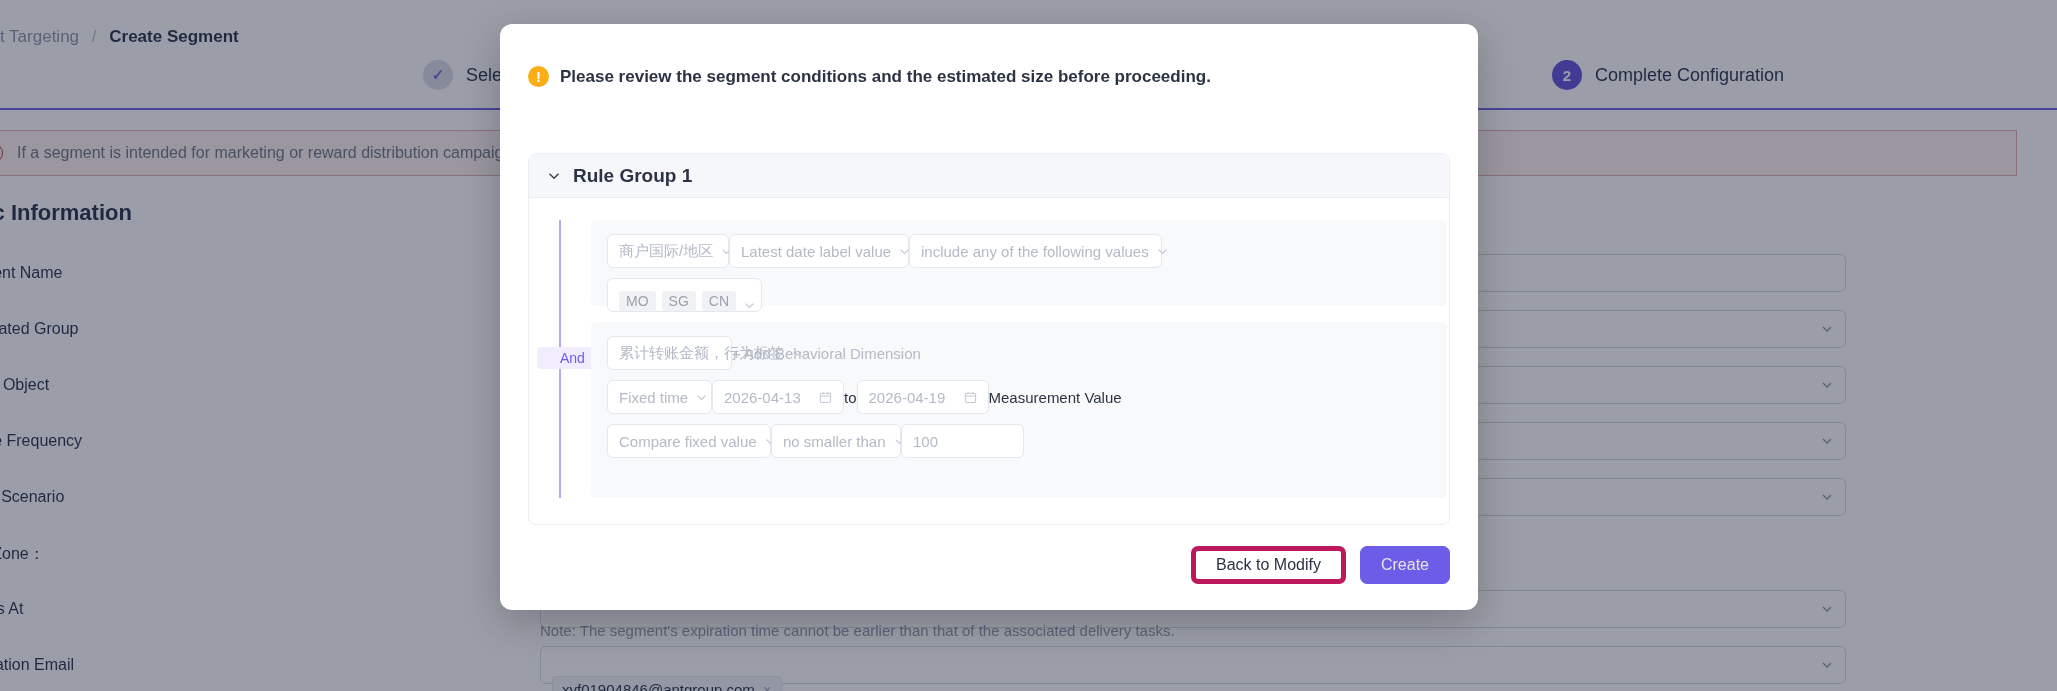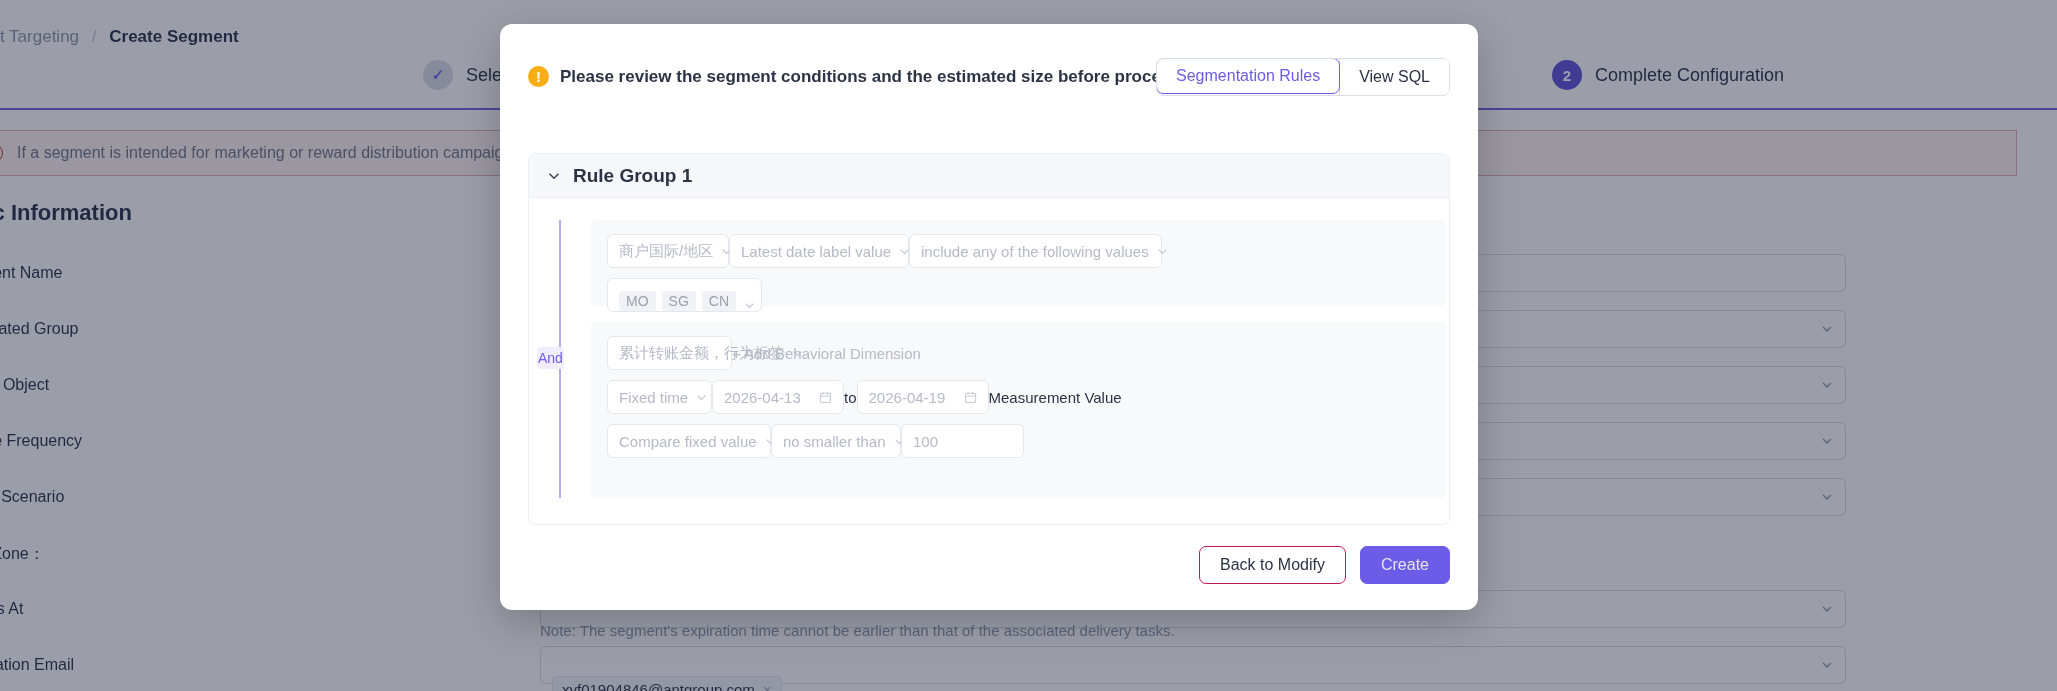--- a/index.html
+++ b/index.html
@@ -173,21 +173,21 @@
 
   .rg-body { position: relative; padding: 22px 24px 20px 24px; }
 
   .and-rail {
     position: absolute; left: 30px; top: 22px;
     width: 2px; height: 278px; background: #b9a7f0;
   }
   .and-chip {
     position: absolute; left: 8px; top: 149px;
     background: #f2edfe; color: #6c5ce7; border-radius: 4px;
-    font-size: 14px; padding: 3px 1px; white-space: nowrap;
+    font-size: 14px; padding: 3px 23px; white-space: nowrap;
   }
 
   .cond-card {
     position: absolute; left: 62px; right: 2px;
     background: #f8f9fb; border-radius: 6px;
     padding: 14px 16px;
   }
   .cond-card.c1 { top: 22px; height: 86px; }
   .cond-card.c2 { top: 124px; height: 176px; }
 
@@ -228,21 +228,21 @@
 
   .modal-footer {
     position: absolute; right: 28px; bottom: 26px;
     display: flex; gap: 14px; align-items: center;
   }
   .btn {
     height: 38px; padding: 0 20px; border-radius: 7px;
     font-size: 16px; display: flex; align-items: center;
     justify-content: center; cursor: pointer; white-space: nowrap;
   }
-  .btn-secondary { background: #ffffff; border: 1px solid #be185d; color: #2b3344; }
+  .btn-secondary { background: #ffffff; border: 5px solid #be185d; color: #2b3344; }
   .btn-primary { background: #6c5ce7; border: 1px solid #6c5ce7; color: #e5e5e5; }
 </style>
 </head>
 <body>
 
 <div id="root">
 
   <div class="bg-page">
 
     <div class="breadcrumb">
@@ -348,25 +348,20 @@
   <div class="overlay"></div>
 
   <div class="modal">
 
     <div class="modal-head">
       <div class="warn-row">
         <div class="warn-icon">!</div>
         <div class="warn-text">Please review the segment conditions and the estimated size before proceeding.</div>
       </div>
 
-      <div class="tabs">
-        <div class="tab active">Segmentation Rules</div>
-        <div class="tab-sep"></div>
-        <div class="tab">View SQL</div>
-      </div>
     </div>
 
 
     <div class="rule-group">
 
       <div class="rg-header">
         <svg class="rg-chevron" viewBox="0 0 14 14">
             <path d="M2.5 4.8L7 9.3l4.5-4.5" fill="none" stroke="currentColor" stroke-width="1.5"></path>
           </svg>
         <div class="rg-title">Rule Group 1</div>

